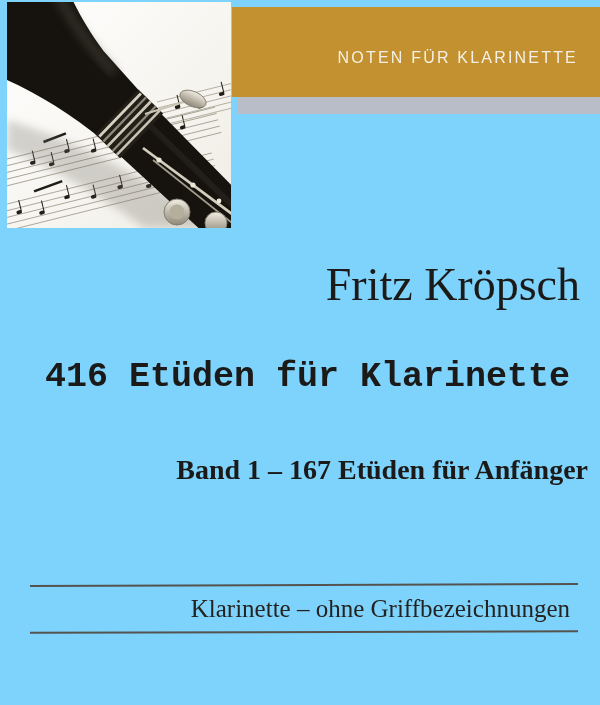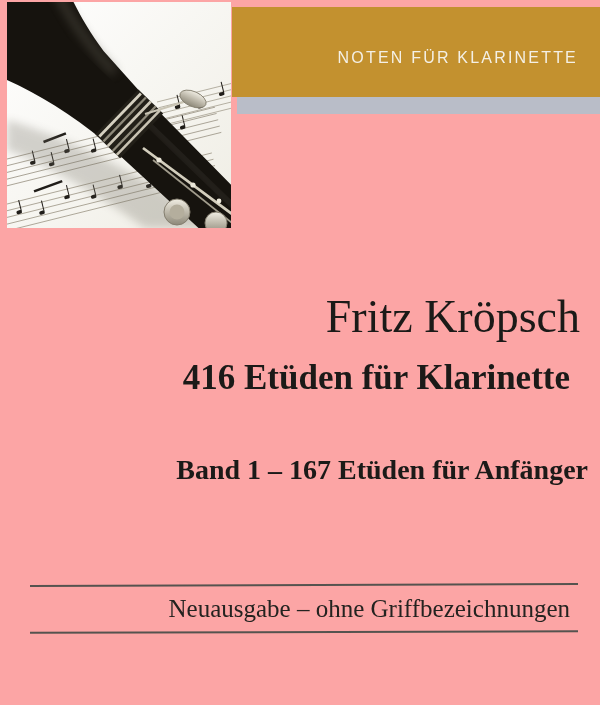--- a/index.html
+++ b/index.html
@@ -1,19 +1,19 @@
 <!DOCTYPE html>
 <html><head>
 <meta charset="utf-8">
 <style>
   html,body{margin:0;padding:0;background:#ffffff;}
   .cover{
     position:relative;
     width:600px;height:705px;
-    background:#fca5a5;
+    background:#7dd3fc;
     overflow:hidden;
     font-family:"Liberation Serif","DejaVu Serif",serif;
     color:#1b1a18;
   }
   
   .photo{
     position:absolute;left:7px;top:2px;width:224px;height:226px;
   }
   .photo svg{display:block;}
   
@@ -27,25 +27,25 @@
     font-family:"Liberation Sans","DejaVu Sans",sans-serif;
     font-size:16px;letter-spacing:2.2px;color:#f4f0e6;white-space:nowrap;
   }
   .graybar{
     position:absolute;left:237px;top:97px;width:363px;height:17px;
     background:#b9bdc8;
   }
   
   .composer{
     position:absolute;right:20px;top:262px;
-    font-size:46px;line-height:1;white-space:nowrap;margin-top:32px;
+    font-size:46px;line-height:1;white-space:nowrap;
   }
   .work{
     position:absolute;right:30px;top:360px;
-    font-size:35px;font-weight:bold;line-height:1;white-space:nowrap;
+    font-size:35px;font-weight:bold;line-height:1;white-space:nowrap;font-family:Liberation Mono, monospace;
   }
   .volume{
     position:absolute;right:12px;top:456px;
     font-size:28px;font-weight:bold;line-height:1;white-space:nowrap;
   }
   
   .rule{
     position:absolute;left:30px;width:548px;height:2px;background:#55534f;
   }
   .rule-top{top:584px;transform:rotate(-0.2deg);}
@@ -154,16 +154,16 @@
   <div class="gold">
     <span>NOTEN FÜR KLARINETTE</span>
   </div>
   <div class="graybar"></div>
 
   <div class="composer">Fritz Kröpsch</div>
   <div class="work">416 Etüden für Klarinette</div>
   <div class="volume">Band 1 – 167 Etüden für Anfänger</div>
 
   <div class="rule rule-top"></div>
-  <div class="editionnote">Neuausgabe – ohne Griffbezeichnungen</div>
+  <div class="editionnote">Klarinette – ohne Griffbezeichnungen</div>
   <div class="rule rule-bottom"></div>
 
 </div>
 
 </body></html>

